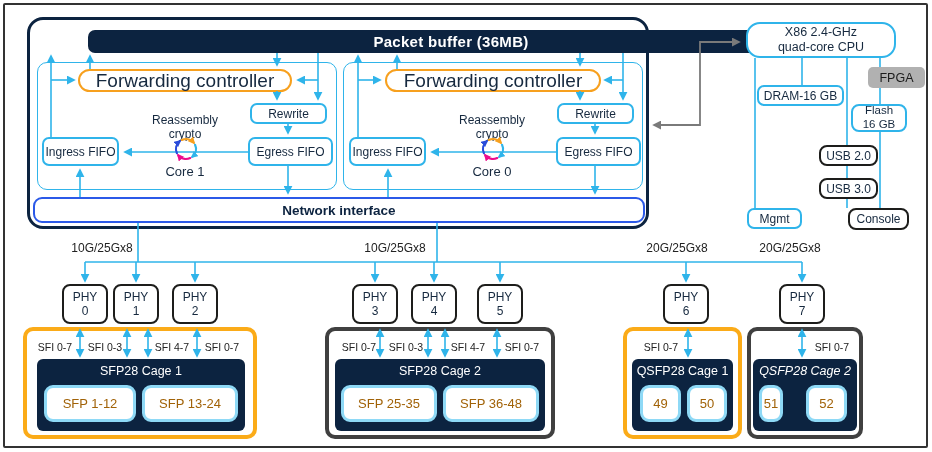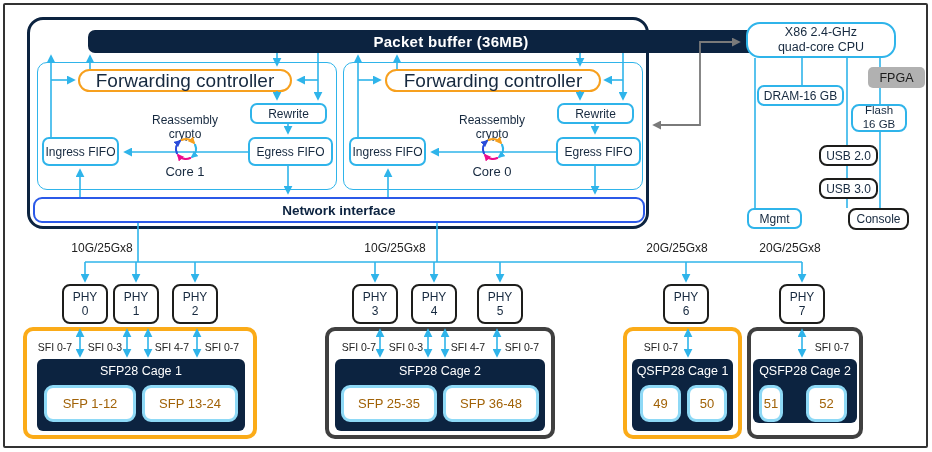--- a/index.html
+++ b/index.html
@@ -226,21 +226,21 @@
       <span>49</span>
     </div>
   <div class="abs port ctr" style="left:687px;top:385px;width:40px;height:37px;">
       <span>50</span>
     </div>
 
   <div class="abs cage darkc" style="left:747px;top:327px;width:116px;height:112px;"></div>
   <div class="abs ctr sfi" style="left:808px;top:340px;width:48px;height:13px;">
       <span>SFI 0-7</span>
     </div>
-  <div class="abs cage-in" style="left:753px;top:359px;width:104px;height:64px;">
+  <div class="abs cage-in" style="left:753px;top:359px;width:104px;height:72px;font-style:italic;">
     <div class="ctr cage-title" style="height:24px;">
         <span>QSFP28 Cage 2</span>
       </div>
   </div>
   <div class="abs port ctr" style="left:759px;top:385px;width:24px;height:37px;">
       <span>51</span>
     </div>
   <div class="abs port ctr" style="left:806px;top:385px;width:41px;height:37px;">
       <span>52</span>
     </div>

